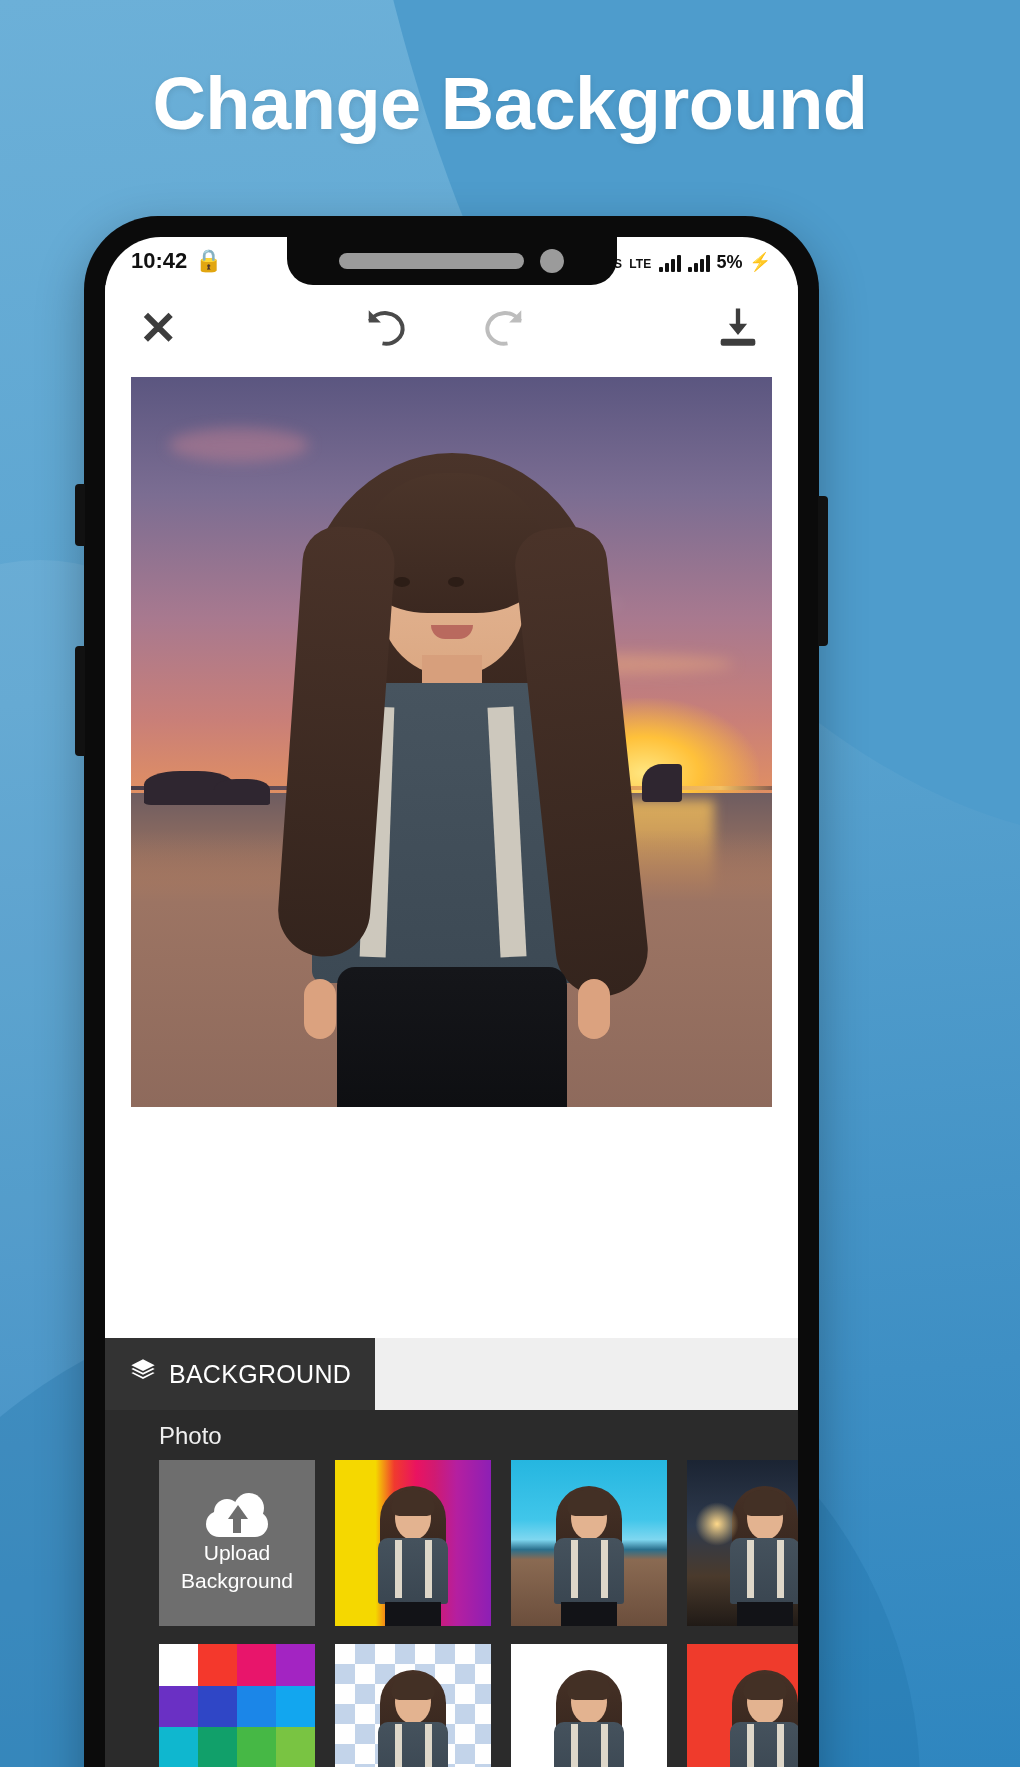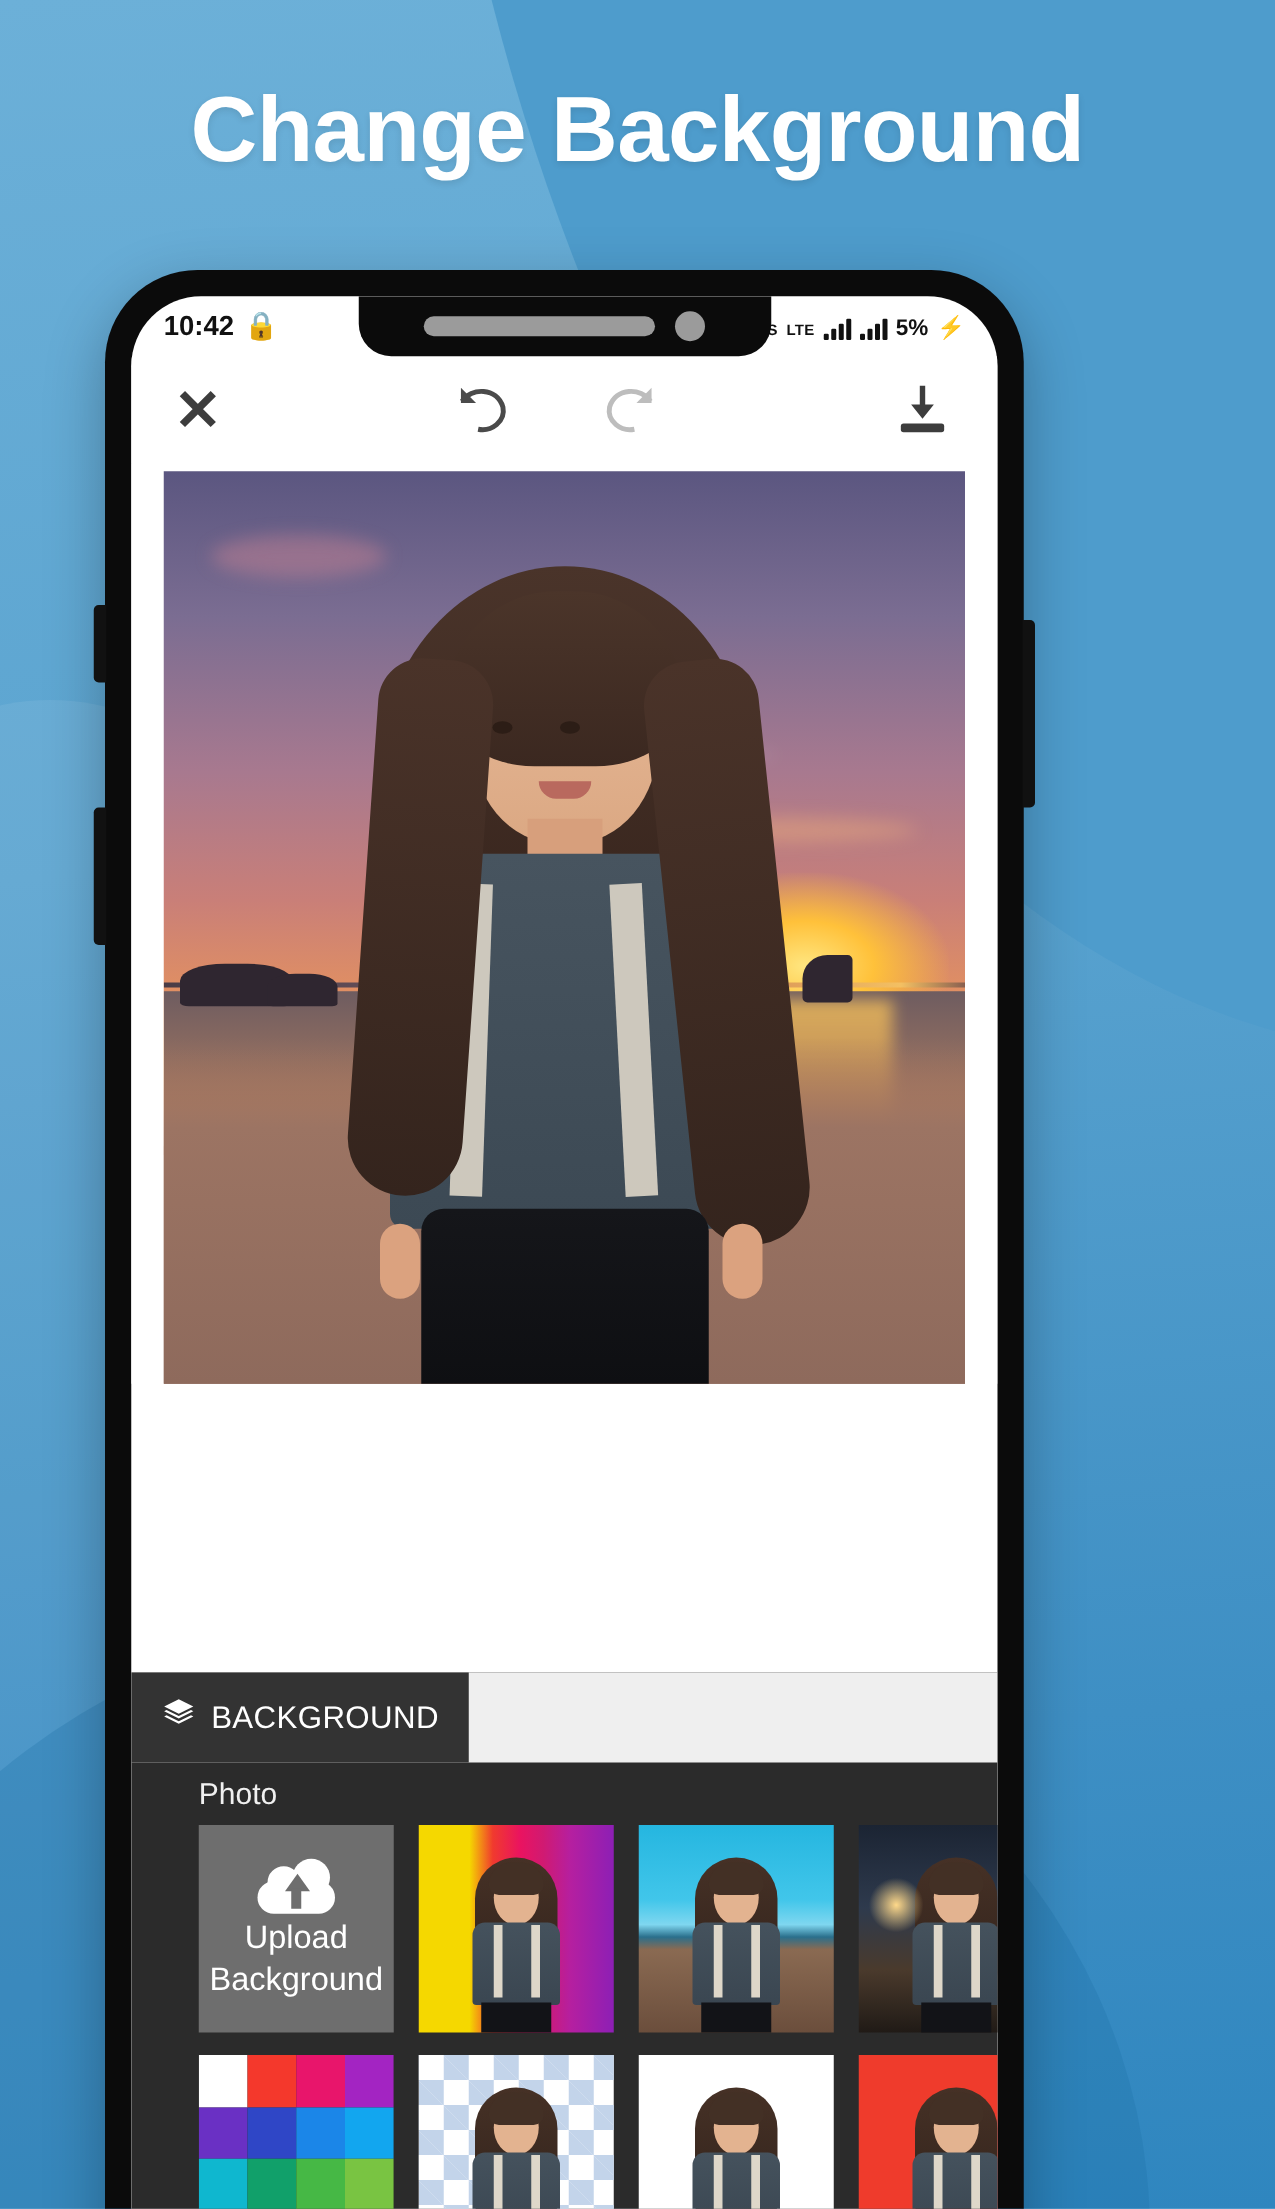--- a/index.html
+++ b/index.html
@@ -172,21 +172,21 @@
   #tab-close{ width:190px; }
   .tab .t-label{ white-space:nowrap; }
 
   .sec{ padding:12px 0 6px 22px;margin-left:32px; }
   .sec-title{ color:#f0f0f0; font-size:24px; margin-bottom:10px; }
   .thumb-row{ display:flex; gap:20px; }
   .thumb{ width:156px; height:166px; flex:0 0 auto; position:relative; overflow:hidden; cursor:pointer; }
 
   .upload-tile{
     background:#6e6e6e; display:flex; flex-direction:column;
-    align-items:center; justify-content:center; gap:4px; color:#fff; font-size:26px;
+    align-items:center; justify-content:center; gap:4px; color:#fff; font-size:21px;
   }
   .upload-tile .u-txt{ line-height:1.15; text-align:center; }
 
   
   .mini{ position:absolute; left:50%; transform:translateX(-50%); bottom:0; width:84px; height:150px; }
   .m-hair{ position:absolute; left:50%; transform:translateX(-50%); top:10px; width:66px; height:118px;
            background:linear-gradient(180deg,#463126,#2f211a); border-radius:33px 33px 26px 26px; }
   .m-face{ position:absolute; left:50%; transform:translateX(-50%); top:20px; width:36px; height:44px;
            background:#e3b390; border-radius:50%; }
   .m-bang{ position:absolute; left:50%; transform:translateX(-50%); top:14px; width:44px; height:26px;

